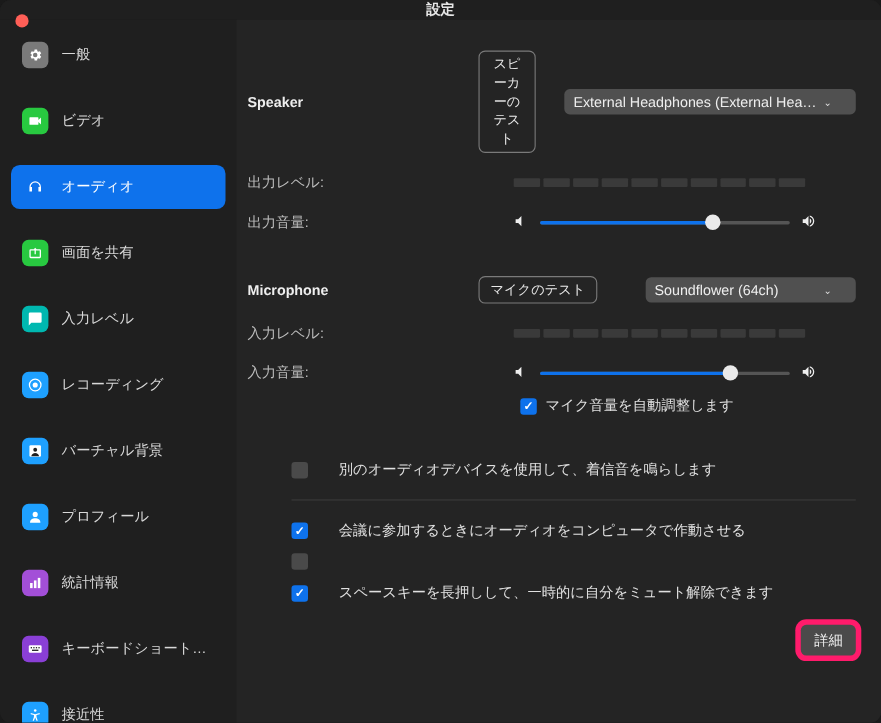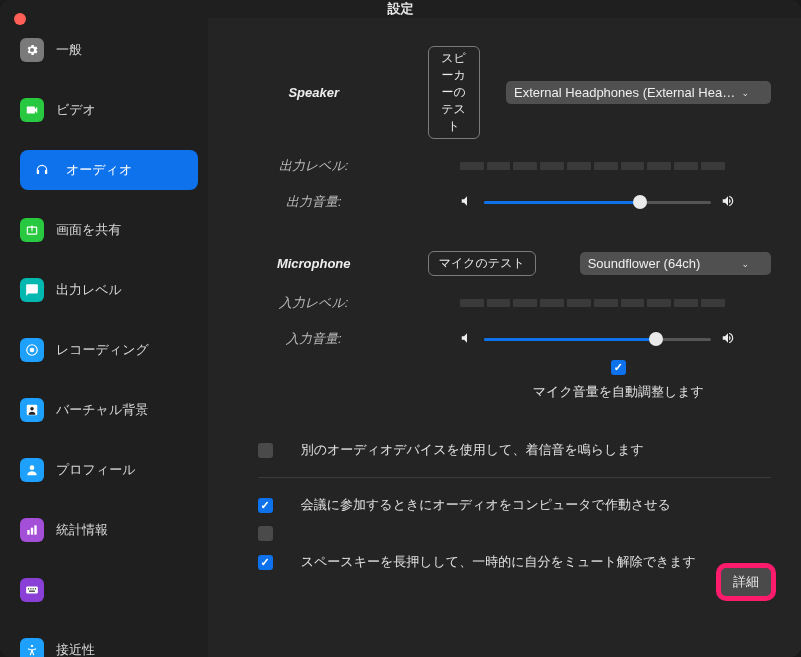--- a/index.html
+++ b/index.html
@@ -4,44 +4,44 @@
 <style>
 * { box-sizing: border-box; margin: 0; padding: 0; font-family: -apple-system, "Helvetica Neue", Arial, sans-serif; }
 body { background: #1a1a1a; width: 801px; height: 657px; overflow: hidden; color: #e0e0e0; font-size: 13px; }
 .window { width: 801px; height: 657px; background: #1f1f1f; border-radius: 10px; overflow: hidden; display: flex; flex-direction: column; }
 .titlebar { height: 38px; display: flex; align-items: center; justify-content: center; position: relative; background: #1f1f1f; }
 .traffic-light { position: absolute; left: 14px; top: 13px; width: 12px; height: 12px; border-radius: 50%; background: #ff5f57; }
 .title { color: #e6e6e6; font-size: 13px; font-weight: 600; }
 .body { flex: 1; display: flex; }
 .sidebar { width: 215px; background: #1f1f1f; padding: 12px 10px; display: flex; flex-direction: column; gap: 20px; }
 .sidebar-item { display: flex; align-items: center; gap: 12px; padding: 8px 10px; border-radius: 8px; color: #d8d8d8; cursor: pointer; }
-.sidebar-item.active { background: #0e72ec; color: #fff; margin-left: 10px; }
+.sidebar-item.active { background: #0e72ec; color: #fff; }
 .sidebar-icon { width: 24px; height: 24px; border-radius: 6px; display: flex; align-items: center; justify-content: center; flex-shrink: 0; color: #fff; }
 .sidebar-label { font-size: 13px; white-space: nowrap; overflow: hidden; text-overflow: ellipsis; }
 .content { flex: 1; background: #242424; padding: 28px 30px 20px 10px; position: relative; }
 .group { margin-bottom: 40px; }
 .row { display: flex; align-items: center; margin-bottom: 18px; }
-.row-label { width: 210px; text-align: center; padding-right: 18px; color: #bdbdbd; font-size: 13px; font-style: italic; }
+.row-label { width: 210px; text-align: left; padding-right: 18px; color: #bdbdbd; font-size: 13px; }
 .row-label.strong { color: #eee; font-weight: 600; }
 .row-body { display: flex; align-items: center; gap: 10px; flex: 1; }
 .pillbtn { border: 1px solid #7a7a7a; background: transparent; color: #eaeaea; font-size: 12px; padding: 3px 10px; border-radius: 6px; cursor: pointer; }
 .select { flex: 1; background: #505050; color: #eee; border: none; border-radius: 5px; padding: 4px 22px 4px 8px; font-size: 13px; position: relative; cursor: pointer; display: flex; align-items: center; justify-content: space-between; max-width: 265px; }
 .select-text { white-space: nowrap; overflow: hidden; text-overflow: ellipsis; }
 .select-caret { font-size: 9px; color: #ddd; margin-left: 6px; flex-shrink: 0; }
 .level-meter { display: flex; gap: 3px; flex: 1; max-width: 265px; }
 .level-seg { width: 24px; height: 8px; background: #3a3a3a; border-radius: 1px; }
 .slider-wrap { display: flex; align-items: center; gap: 10px; flex: 1; max-width: 275px; }
 .speaker-icon { color: #eee; }
 .slider { position: relative; flex: 1; height: 16px; display: flex; align-items: center; }
 .slider-track { position: absolute; left: 0; right: 0; height: 3px; background: #555; border-radius: 2px; }
 .slider-fill { position: absolute; left: 0; height: 3px; background: #0e72ec; border-radius: 2px; }
 .slider-thumb { position: absolute; width: 14px; height: 14px; background: #eaeaea; border-radius: 50%; transform: translateX(-50%); }
 .chk-row { display: flex; align-items: center; gap: 8px; margin-bottom: 12px; font-size: 13px; color: #e0e0e0; }
 .chk-row.indent-1 { margin-left: 40px; gap: 28px; }
-.chk-row.under-select { margin-left: 248px; margin-top: -6px; margin-bottom: 1px; flex-direction: column; }
+.chk-row.under-select { margin-left: 248px; margin-top: -6px; margin-bottom: 1px; }
 .chk { width: 15px; height: 15px; border-radius: 3px; display: flex; align-items: center; justify-content: center; flex-shrink: 0; cursor: pointer; }
 .chk.checked { background: #0e72ec; }
 .chk.unchecked { background: #4a4a4a; }
 .chk.checked::after { content: "✓"; color: #fff; font-size: 11px; font-weight: 700; }
 .divider { border-top: 1px solid #3a3a3a; margin: 18px 0 18px 40px; }
 .advanced-btn { position: absolute; right: 30px; bottom: 86px; background: #4a4a4a; color: #eee; border: none; padding: 5px 12px; font-size: 13px; border-radius: 5px; cursor: pointer; box-shadow: 0 0 0 5px #ff1b6b; }
 </style>
 </head>
 <body>
 
@@ -83,21 +83,21 @@
             </svg>
           </div>
           <span class="sidebar-label">画面を共有</span>
         </div>
         <div class="sidebar-item">
           <div class="sidebar-icon" style="background: rgb(0, 184, 176);">
             <svg width="14" height="14" viewBox="0 0 24 24" fill="currentColor">
               <path d="M20 2H4a2 2 0 0 0-2 2v18l4-4h14a2 2 0 0 0 2-2V4a2 2 0 0 0-2-2z"></path>
             </svg>
           </div>
-          <span class="sidebar-label">出力レベル</span>
+          <span class="sidebar-label">入力レベル</span>
         </div>
         <div class="sidebar-item">
           <div class="sidebar-icon" style="background: rgb(30, 160, 255);">
             <svg width="14" height="14" viewBox="0 0 24 24" fill="none">
               <circle cx="12" cy="12" r="9" stroke="white" stroke-width="2"></circle>
               <circle cx="12" cy="12" r="4" fill="white"></circle>
             </svg>
           </div>
           <span class="sidebar-label">レコーディング</span>
         </div>
@@ -134,20 +134,21 @@
           <div class="sidebar-icon" style="background: rgb(138, 63, 214);">
             <svg width="14" height="14" viewBox="0 0 24 24" fill="currentColor">
               <rect x="2" y="6" width="20" height="12" rx="2"></rect>
               <rect x="5" y="9" width="2" height="2" fill="#1f1f1f"></rect>
               <rect x="9" y="9" width="2" height="2" fill="#1f1f1f"></rect>
               <rect x="13" y="9" width="2" height="2" fill="#1f1f1f"></rect>
               <rect x="17" y="9" width="2" height="2" fill="#1f1f1f"></rect>
               <rect x="7" y="13" width="10" height="2" fill="#1f1f1f"></rect>
             </svg>
           </div>
+          <span class="sidebar-label">キーボードショートカ…</span>
         </div>
         <div class="sidebar-item">
           <div class="sidebar-icon" style="background: rgb(30, 160, 255);">
             <svg width="14" height="14" viewBox="0 0 24 24" fill="currentColor">
               <circle cx="12" cy="5" r="2"></circle>
               <path d="M5 9l7 2 7-2v2l-5 1v3l2 6h-2l-2-5-2 5H8l2-6v-3L5 11V9z"></path>
             </svg>
           </div>
           <span class="sidebar-label">接近性</span>
         </div>

